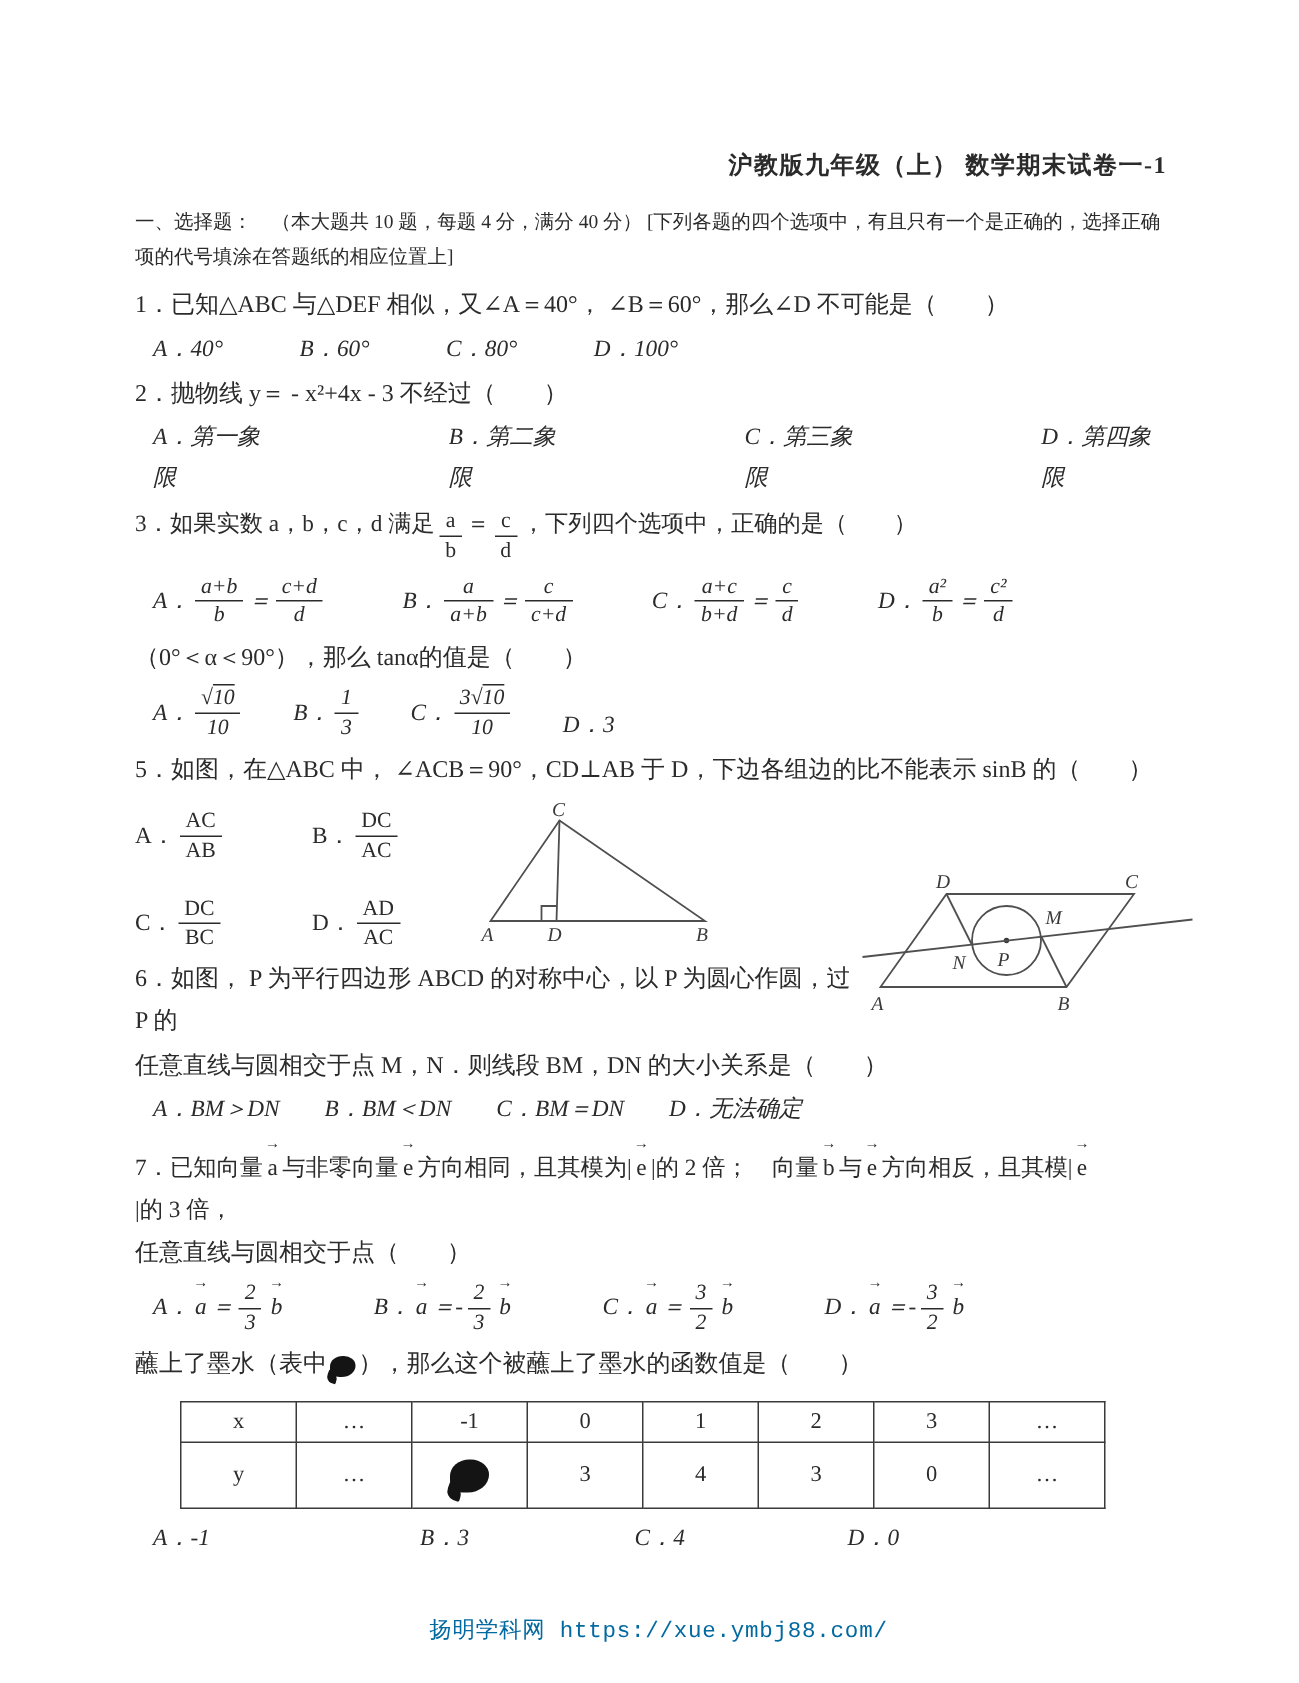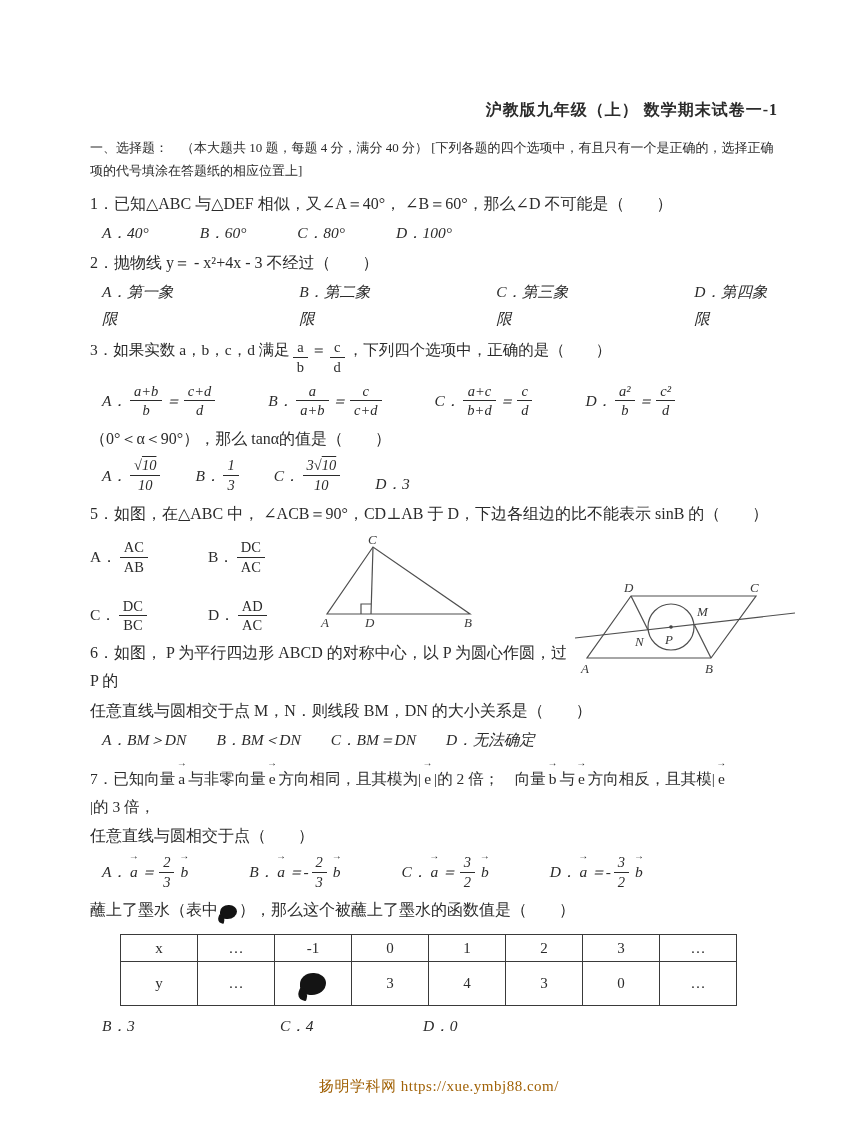--- a/index.html
+++ b/index.html
@@ -112,22 +112,22 @@
     border:1.4px solid #3a3a3a;
     width:77px; text-align:center;
     font-size:15px; color:#2b2b2b;
   }
   tr.row-x td { height:27px; }
   tr.row-y td { height:44px; }
 
   .footer {
     position:absolute; left:12px; right:0; bottom:26px;
     text-align:center;
-    font-family:Liberation Serif, serif;
-    font-size:15px; color:#a16207; letter-spacing:0.5px;
+    font-family:Liberation Mono, monospace;
+    font-size:15px; color:#0369a1; letter-spacing:0.5px;
   }
 </style>
 </head>
 <body>
 
 <div class="page">
   <div class="content">
 
     <div class="exam-title">沪教版九年级（上） 数学期末试卷一-1</div>
 
@@ -408,20 +408,21 @@
             <td><span class="blot blot-lg"></span></td>
             <td>3</td>
             <td>4</td>
             <td>3</td>
             <td>0</td>
             <td>…</td>
           </tr>
         </tbody>
       </table>
       <div class="opts q8opts">
+        <span>A．-1</span>
         <span>B．3</span>
         <span>C．4</span>
         <span>D．0</span>
       </div>
     </div>
 
   </div>
 
   <div class="footer">扬明学科网 https://xue.ymbj88.com/</div>
 </div>

